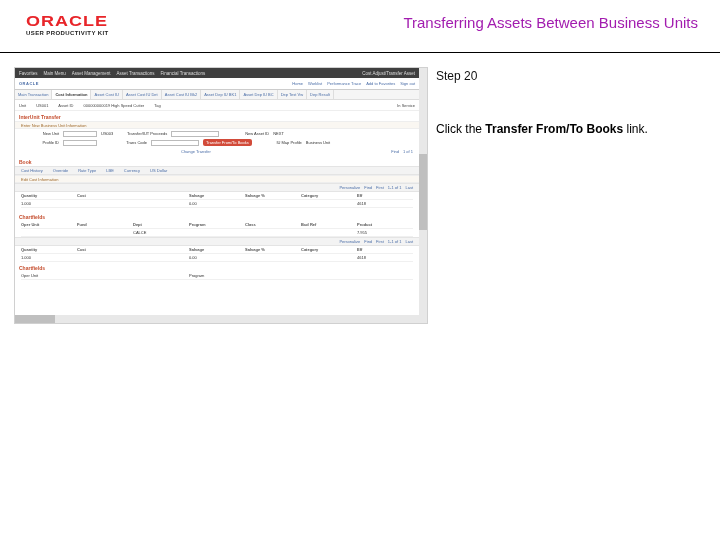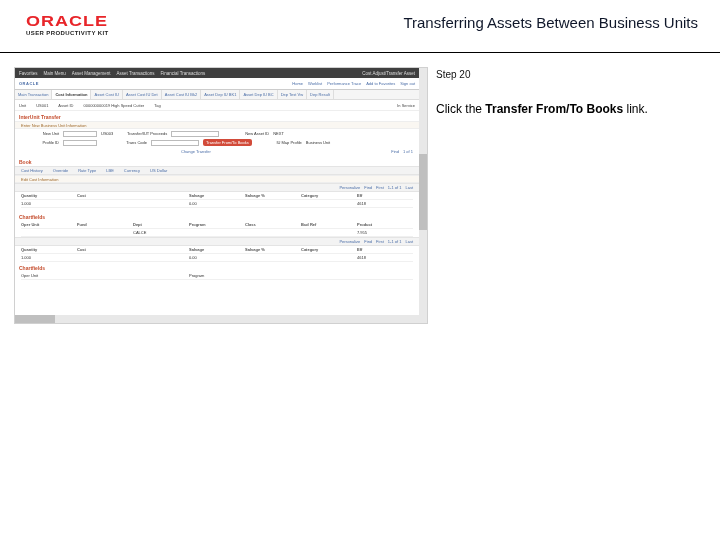--- a/index.html
+++ b/index.html
@@ -11,26 +11,26 @@
   .header {
     display: flex; justify-content: space-between; align-items: flex-start;
     padding: 14px 22px 6px 26px; height: 52px;
   }
   .brand { display: flex; flex-direction: column; }
   .oracle-word {
     font-weight: 900; color: #e8252a; font-size: 18px; letter-spacing: 1px;
     transform: scaleY(0.85); line-height: 14px;
   }
   .brand-sub { font-size: 6px; letter-spacing: 0.4px; color: #222; font-weight: 600; margin-top: 2px;}
-  .title { font-size: 15px; color: #0f172a; }
+  .title { font-size: 15px; color: #a21caf; }
   .rule { height: 1px; background: #000; margin: 0; }
   .content { display: flex; padding: 0; }
   .left { width: 430px; padding: 14px 0 0 14px; }
   .right { width: 260px; padding: 16px 10px 0 6px; font-size: 12px; }
-  .step { font-size: 10px; color: #111; margin-bottom: 22px; }
+  .step { font-size: 12px; color: #111; margin-bottom: 39px; }
   .instr  { font-size: 12px; color:#000000; }
   .instr b { font-weight: 700; }
 
   
   .shot { width: 414px; height: 257px; border: 1px solid #d0d0d0; background:#fff;
           font-size: 4.5px; color:#333; position:relative; overflow:hidden;}
   .scroll-v { position:absolute; right:0; top:0; bottom:0; width:8px; background:#e8e8e8;}
   .thumb-v  { position:absolute; right:0; top:86px; width:8px; height:76px; background:#bfbfbf;}
   .scroll-h { position:absolute; left:0; right:8px; bottom:0; height:8px; background:#e8e8e8;}
   .thumb-h  { position:absolute; left:0; bottom:0; height:8px; width:40px; background:#bfbfbf;}

